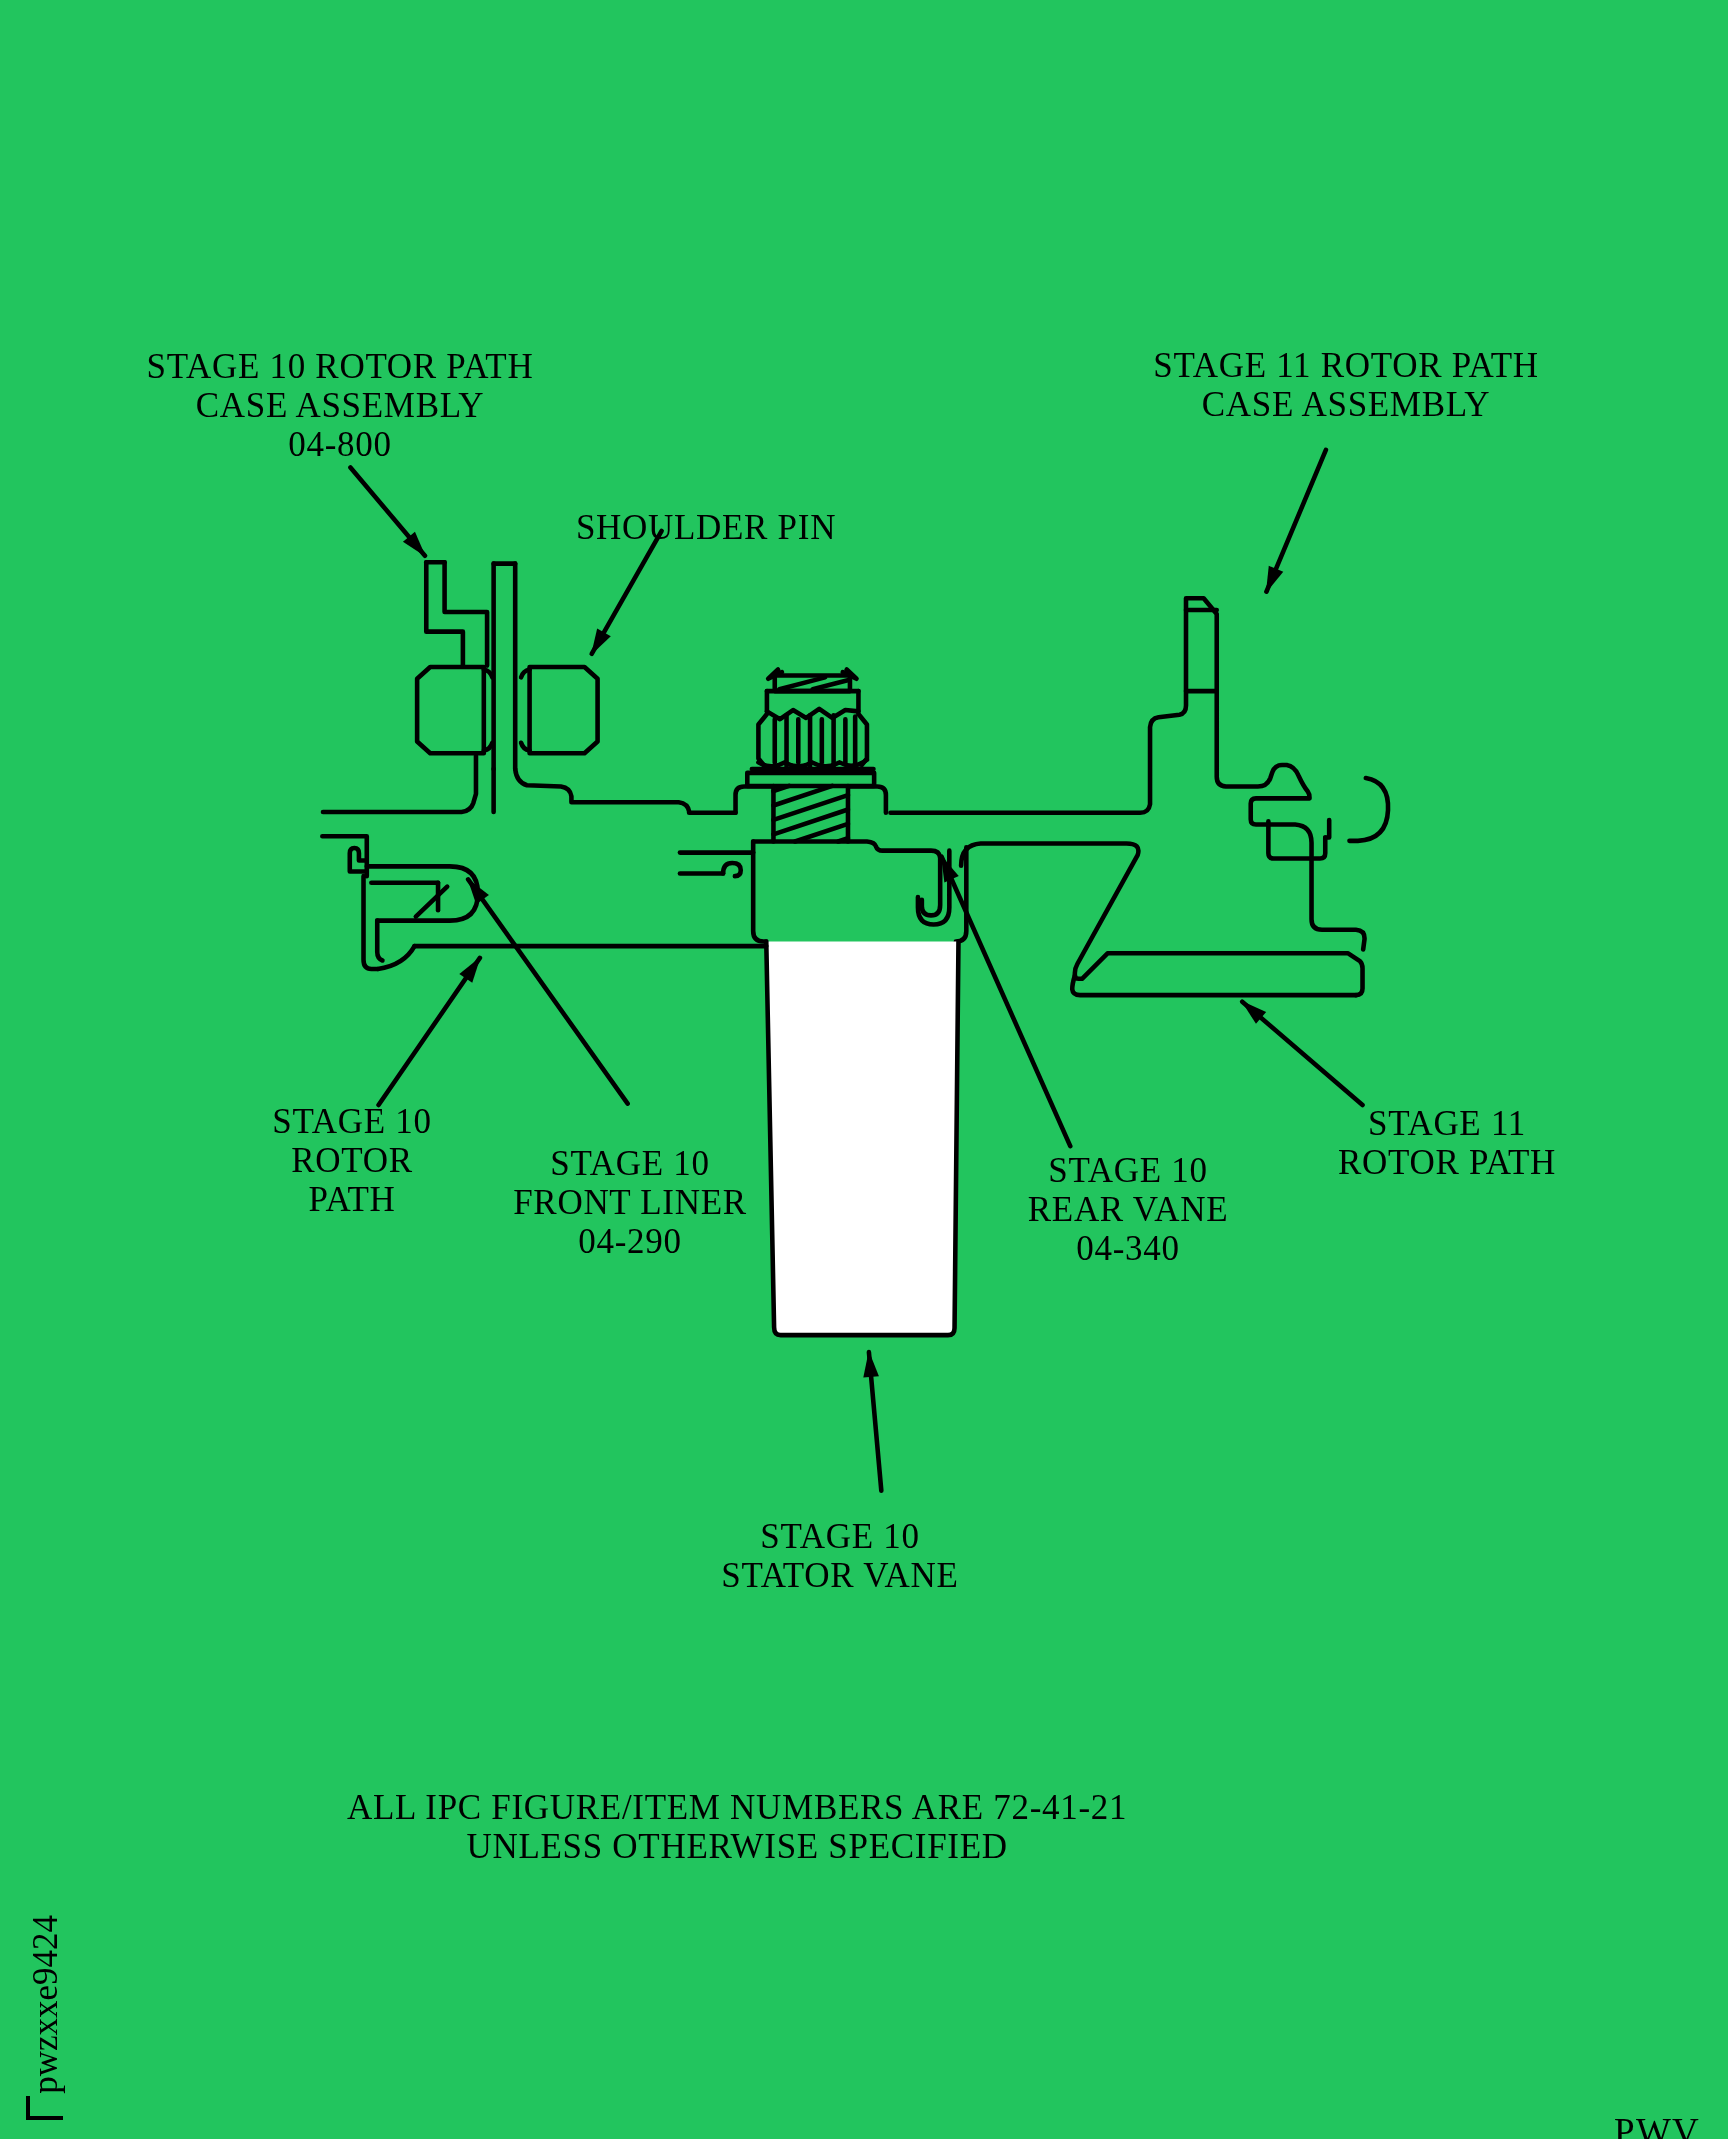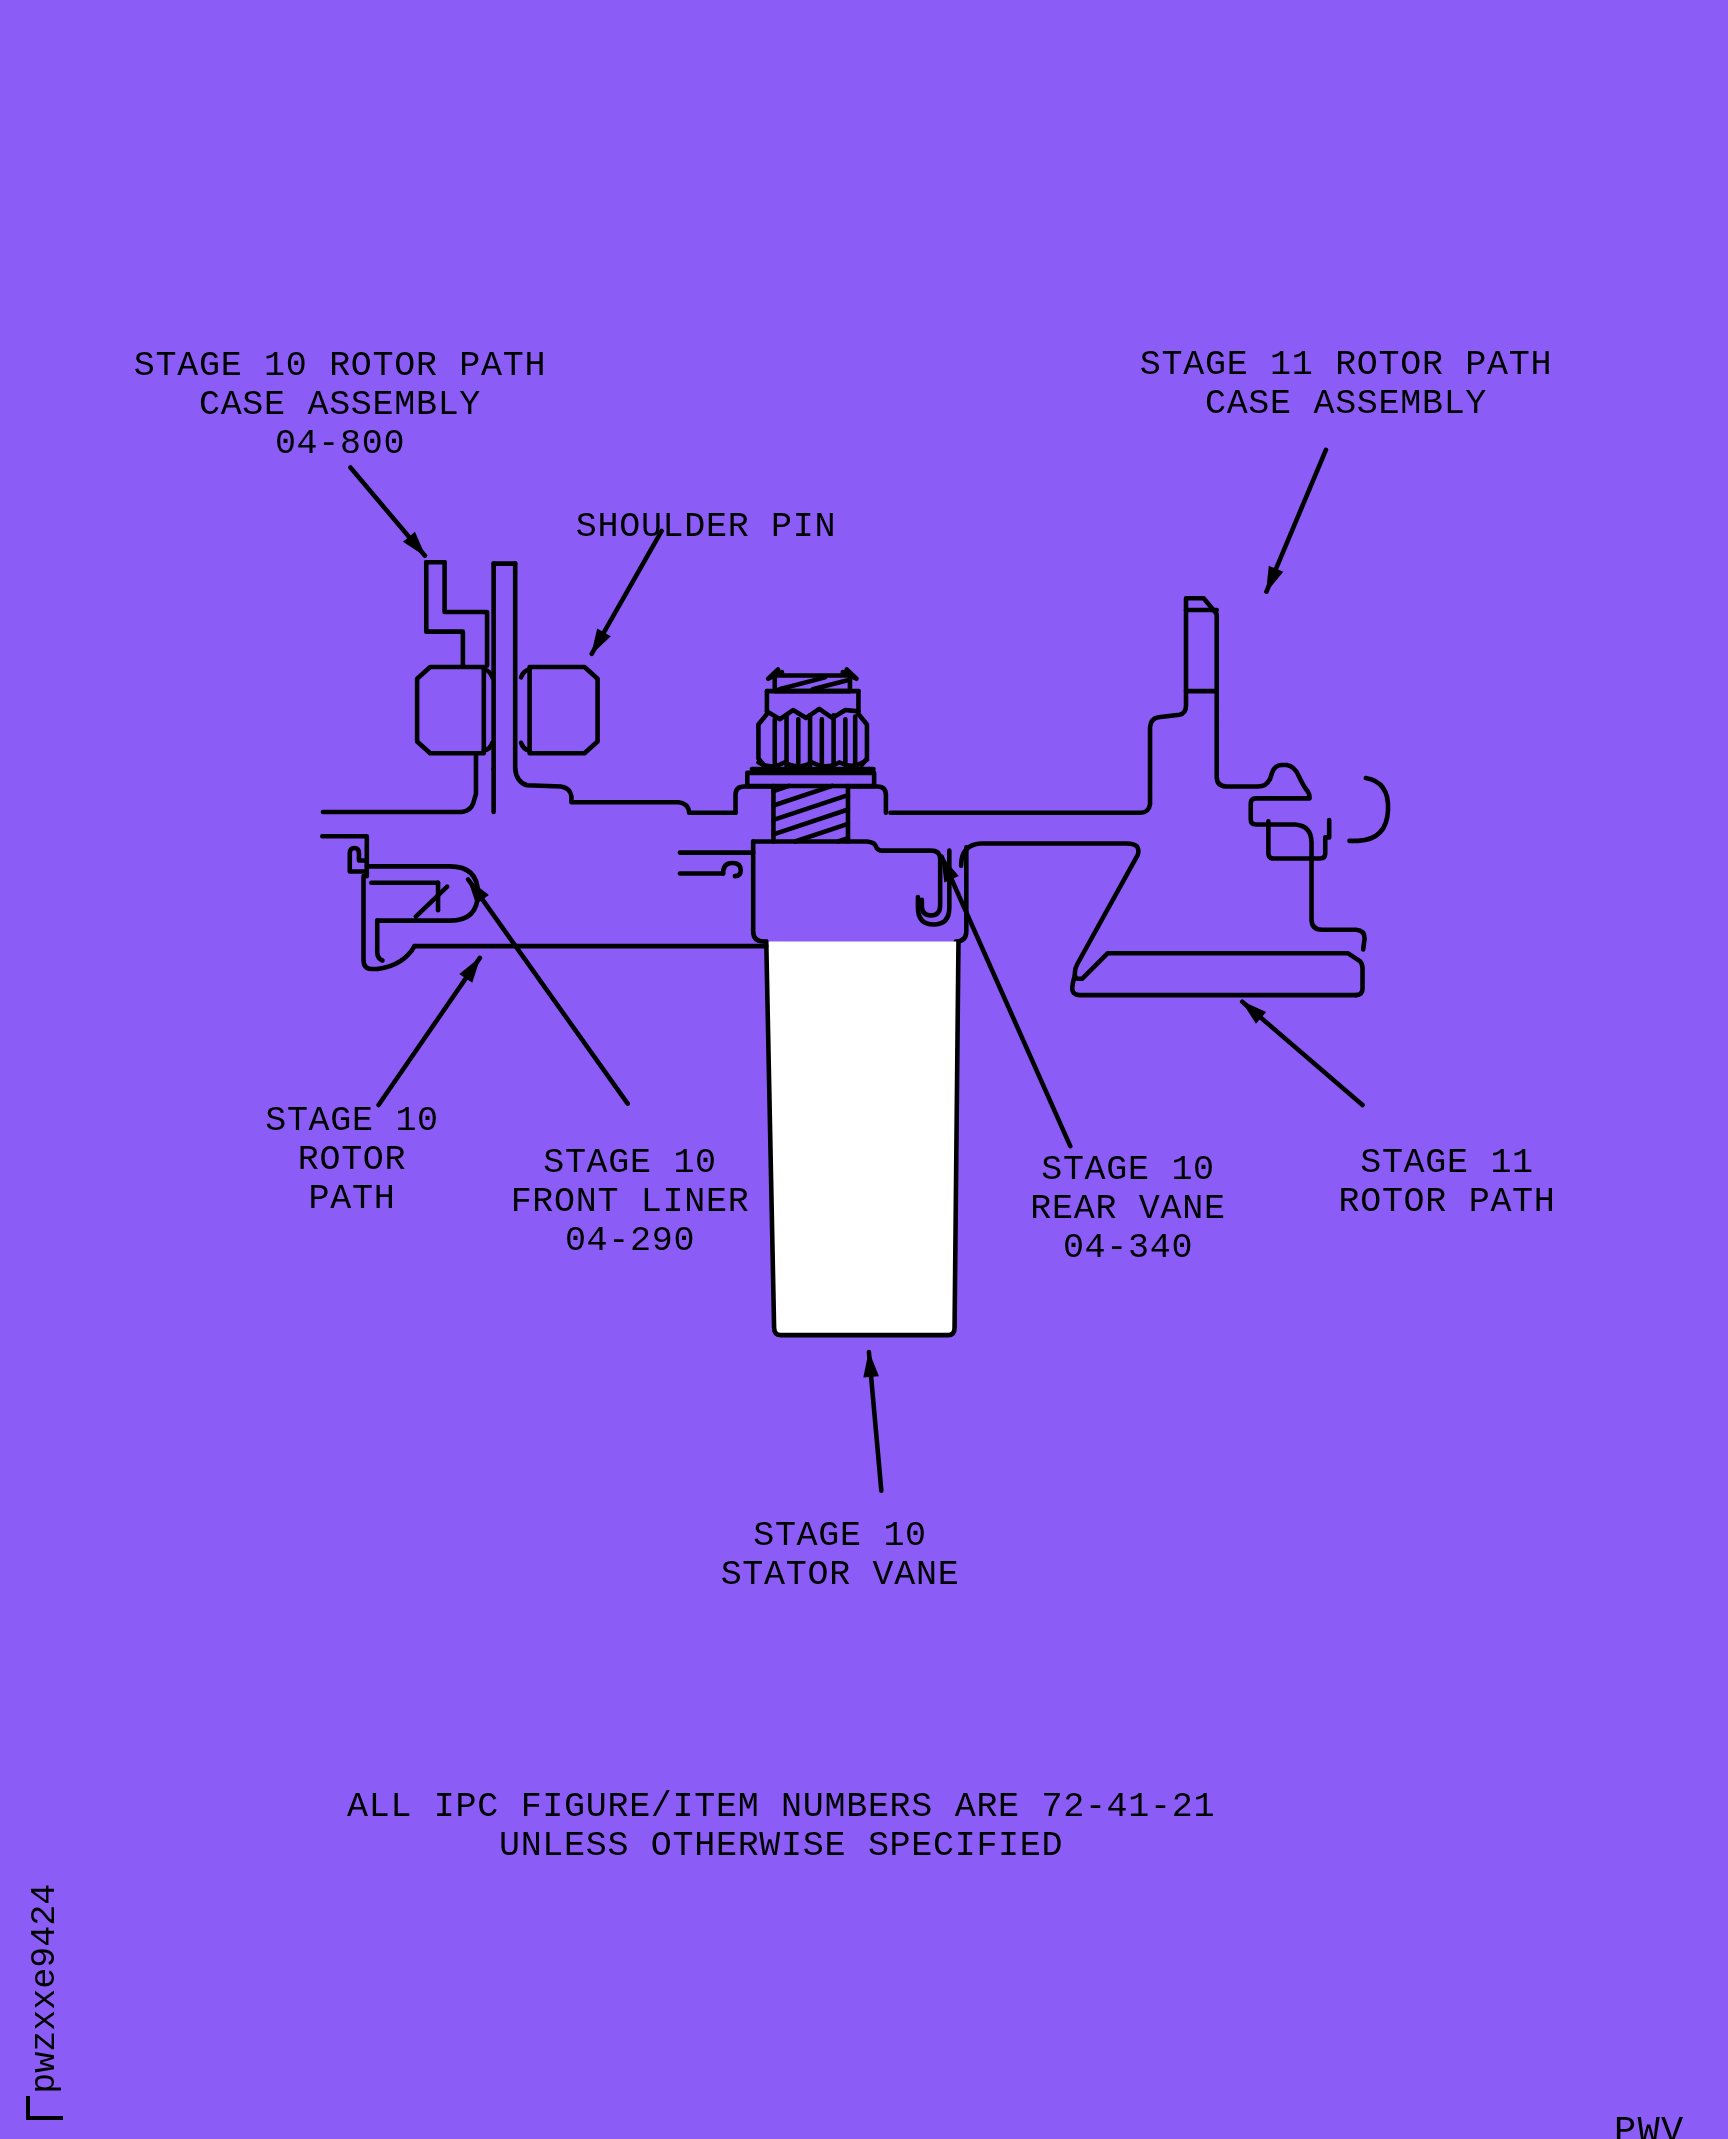--- a/index.html
+++ b/index.html
@@ -1,17 +1,17 @@
 <!DOCTYPE html>
 <html style="font-size:10.5px"><head>
 <meta charset="utf-8">
 <style>
   html,body{margin:0;padding:0;background:#ffffff;}
-  .page{position:relative;width:1728px;height:2140px;background:#8b5cf6;overflow:hidden;
-        font-family:Liberation Mono, monospace;color:#000;}
+  .page{position:relative;width:1728px;height:2140px;background:#22c55e;overflow:hidden;
+        font-family:Liberation Serif, serif;color:#000;}
   svg.art{position:absolute;left:0;top:0;width:1728px;height:2140px;}
   .lbl{position:absolute;font-size:35px;line-height:39px;letter-spacing:0.7px;
        white-space:nowrap;text-align:center;transform:translateX(-50%);}
   .lbl.left{transform:none;text-align:center;}
   .lbl span{display:block;}
   .vert{position:absolute;left:26px;top:2120px;transform:rotate(-90deg);
         transform-origin:0 0;font-size:35px;line-height:35px;white-space:nowrap;
         display:flex;align-items:flex-end;}
   .corner-mark{display:inline-block;width:19.6px;height:33px;border-left:4.6px solid #000;
         border-top:4.6px solid #000;margin-right:2.6px;}
@@ -183,21 +183,21 @@
     <span>FRONT LINER</span>
     <span>04-290</span>
   </div>
 
   <div class="lbl" style="left:1128px;top:1151px">
     <span>STAGE 10</span>
     <span>REAR VANE</span>
     <span>04-340</span>
   </div>
 
-  <div class="lbl" style="left:1447px;top:1144px">
+  <div class="lbl" style="left:1447px;top:1104px">
     <span>STAGE 11</span>
     <span>ROTOR PATH</span>
   </div>
 
   <div class="lbl" style="left:840px;top:1517px">
     <span>STAGE 10</span>
     <span>STATOR VANE</span>
   </div>
 
   <div class="lbl left" style="left:347px;top:1788px">

